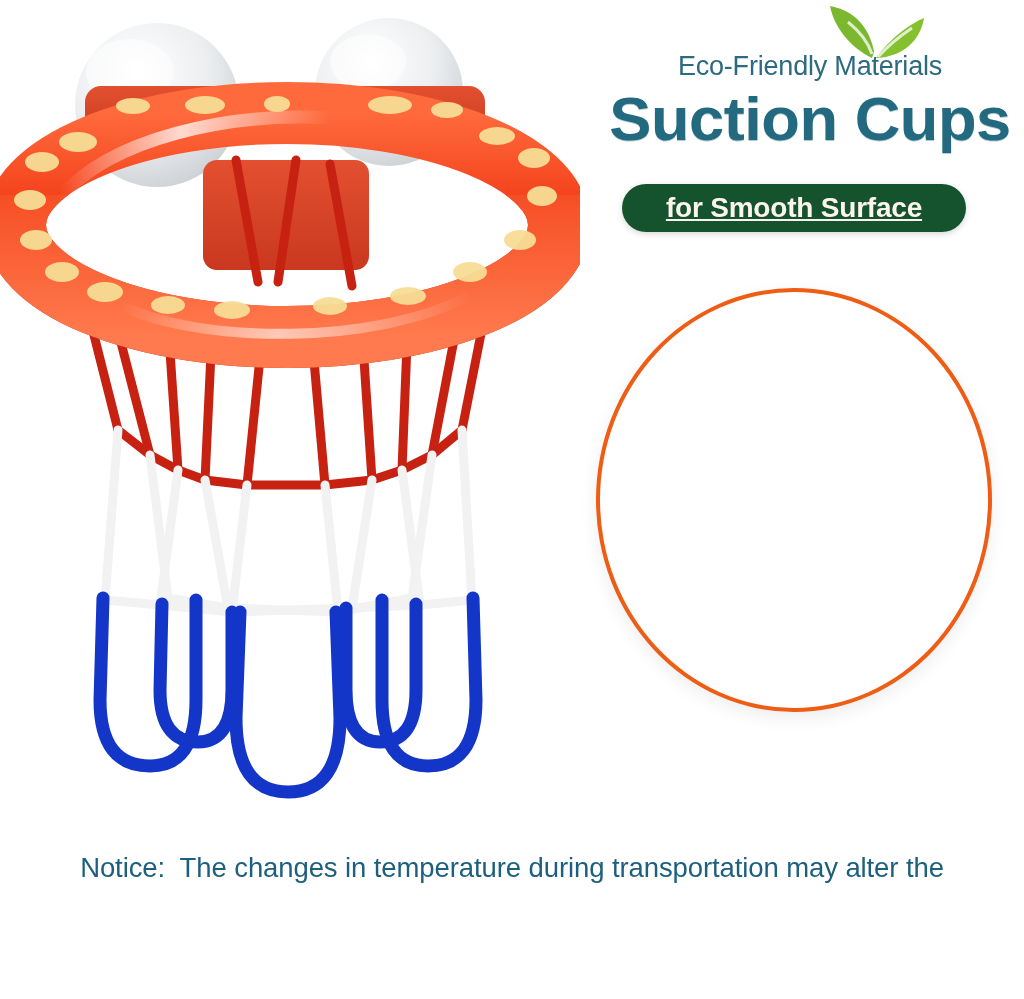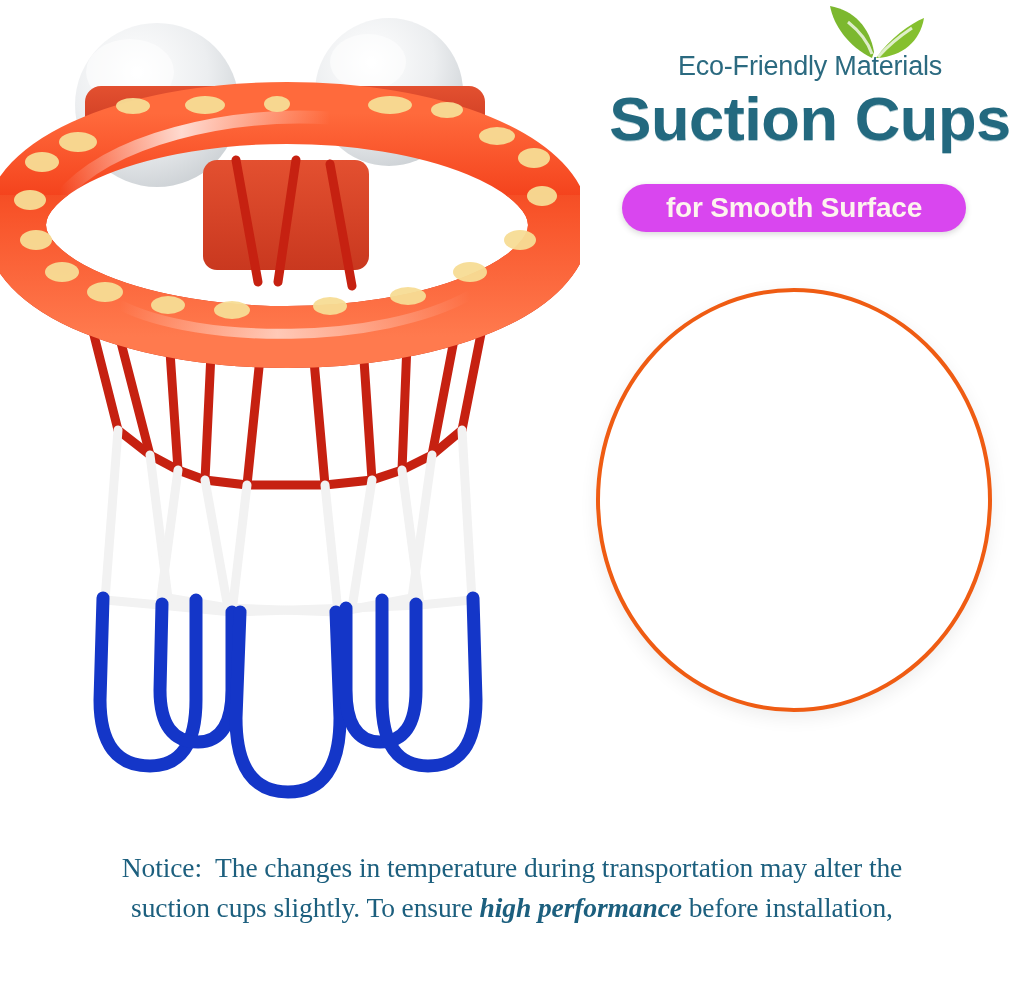--- a/index.html
+++ b/index.html
@@ -73,31 +73,32 @@
     width: 344px;
     height: 48px;
   }
 
   #surface-badge {
     display: block;
     width: 100%;
     height: 100%;
     border: none;
     border-radius: 24px;
-    background: #d946ef;
+    background: #14532d;
     color: #fdf4ee;
     font-size: 28px;
     font-weight: 700;
     line-height: 48px;
     text-align: center;
     letter-spacing: -0.2px;
     white-space: nowrap;
     box-shadow: 0 2px 6px rgba(0,0,0,0.16);
     cursor: pointer;
     font-family: "Liberation Sans", sans-serif;
+    text-decoration: underline;
   }
 
   
   #circle-callout {
     position: absolute;
     left: 596px;
     top: 288px;
     width: 396px;
     height: 424px;
   }
@@ -139,21 +140,21 @@
     left: 0px;
     top: 848px;
     width: 1024px;
     text-align: center;
     color: #1c5f7e;
     font-size: 27.5px;
     line-height: 40px;
     letter-spacing: -0.1px;
     font-weight: 400;
   }
-  #notice-block .nline { display: block; white-space: pre; font-family: Liberation Serif, serif; }
+  #notice-block .nline { display: block; white-space: pre; }
   #notice-block .emph { font-weight: 700; font-style: italic; }
 
   #watermark {
     position: absolute;
     right: 8px;
     bottom: 6px;
     font-size: 13px;
     color: #fafafa;
     letter-spacing: 1px;
   }
@@ -359,18 +360,17 @@
           <path d="M285 220 C 291 226 287 234 283 236" fill="none" stroke="#ffffff" stroke-width="3.5" stroke-linecap="round"></path>
           <ellipse cx="250" cy="196" rx="34" ry="26" fill="#ffffff" opacity="0.55"></ellipse>
         </g>
       </svg>
     </div>
     <div id="callout-ring"></div>
   </div>
 
   <div id="notice-block">
     <span class="nline">Notice:  The changes in temperature during transportation may alter the</span>
-    <span class="nline"><span>suction cups slightly. To ensure </span><span class="emph">high performance</span><span> before installation,</span></span>
   </div>
 
   <div id="watermark"></div>
 
 </div>
 
 </body></html>

